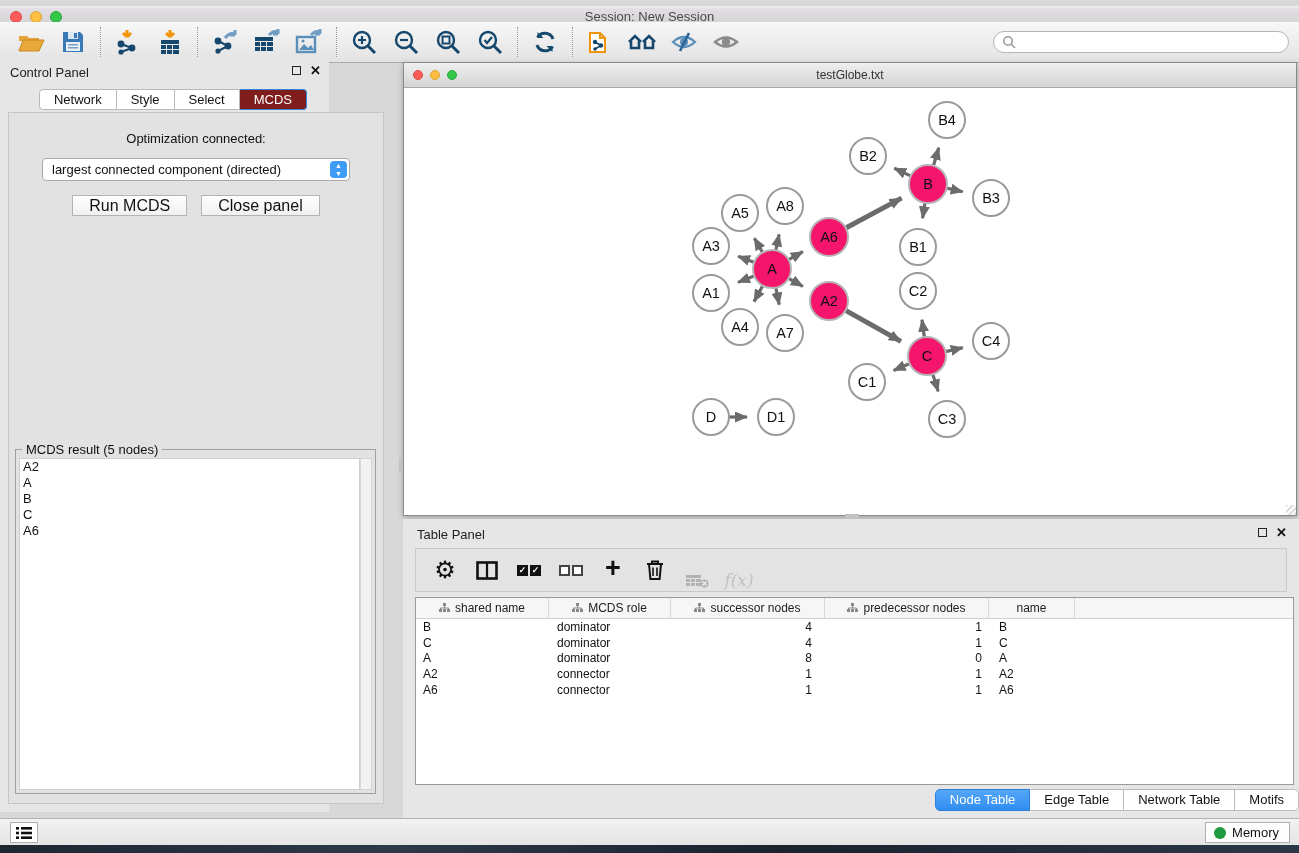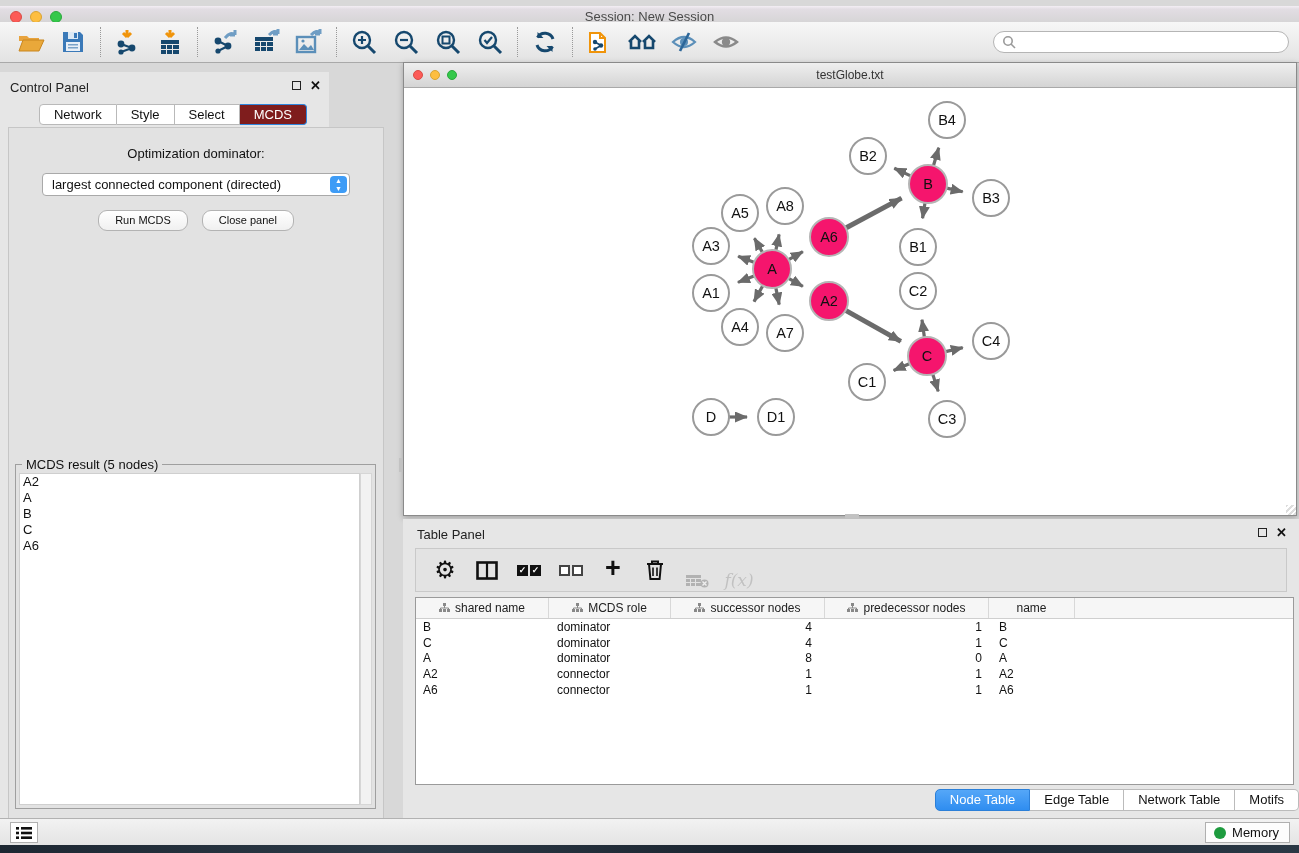--- a/index.html
+++ b/index.html
@@ -20,41 +20,41 @@
   .toolbar { position:absolute; left:0; top:22px; width:1299px; height:41px;
     background:linear-gradient(#f7f7f7,#e3e3e3); border-bottom:1px solid #a9a9a9;
     display:flex; align-items:center; padding:0 10px; }
   .tbtn { width:42px; height:34px; display:flex; align-items:center; justify-content:center; cursor:default; }
   .tb-sep { width:1px; height:30px; border-left:1px dotted #999; margin:0 6px; }
   .searchbox { margin-left:auto; width:296px; height:22px; background:#fff; border:1px solid #b5b5b5;
     border-radius:11px; display:flex; align-items:center; padding:0 8px; }
   .searchbox input { border:none; outline:none; flex:1; font-size:12px; font-family:"Liberation Sans",sans-serif; background:transparent; }
 
   
-  .control-panel { position:absolute; left:0; top:72px; width:329px; height:755px; background:#e6e6e6; }
+  .control-panel { position:absolute; left:0; top:57px; width:329px; height:755px; background:#e6e6e6; }
   .panel-head { position:relative; height:28px; }
   .panel-head .ptitle { position:absolute; left:10px; top:8px; font-size:13px; color:#222; }
   .panel-head .pfloat { position:absolute; right:28px; top:9px; width:9px; height:9px; border:1.5px solid #222; }
   .panel-head .pclose { position:absolute; right:8px; top:6px; font-size:13px; font-weight:bold; color:#111; }
   .cp-tabs { position:absolute; left:0; top:32px; width:100%; display:flex; justify-content:center; }
   .cp-tab { height:21px; line-height:19px; padding:0 14px; font-size:13px; background:#fff;
     border:1px solid #b9b9b9; border-left:none; color:#111; }
   .cp-tab:first-child { border-left:1px solid #b9b9b9; border-radius:4px 0 0 4px;margin-left:17px; }
   .cp-tab:last-child { border-radius:0 4px 4px 0; }
   .cp-tab.active { background:#7f1d1d; border-color:#2f86dd; color:#fff; }
   .cp-body { position:absolute; left:8px; top:55px; width:376px; height:692px; background:#e2e2e2;
     border:1px solid #c6c6c6; }
   .opt-label { margin-top:18px; text-align:center; font-size:13px; color:#111; }
   .selectbox { position:relative; margin:12px auto 0 auto; width:308px; height:23px; background:#fff;
     border:1px solid #a9a9a9; border-radius:4px; font-size:13px; line-height:21px; padding-left:9px; color:#111; }
   .selectbox .stepper { position:absolute; right:2px; top:2px; width:17px; height:17px; background:#3e9cf6;
     border-radius:4px; color:#fff; font-size:7px; line-height:8px; text-align:center; padding-top:1px; }
   .btn-row { margin-top:14px; display:flex; justify-content:center; gap:14px; }
-  .mac-btn { height:21px; padding:0 16px; font-size:11px; line-height:19px; color:#111;
-    background:linear-gradient(#ffffff,#f0f0f0); border:1px solid #b3b3b3; border-radius:9px; }
+  .mac-btn { height:21px; padding:0 16px; font-size:16px; line-height:19px; color:#111;
+    background:linear-gradient(#ffffff,#f0f0f0); border:1px solid #b3b3b3; border-radius:0; }
   .groupbox { position:absolute; left:6px; top:336px; width:361px; height:345px; border:1px solid #9f9f9f; }
   .groupbox .gb-label { position:absolute; left:6px; top:-8px; background:#e2e2e2; padding:0 4px; font-size:13px; color:#111; }
   .gb-list { position:absolute; left:3px; top:8px; right:15px; bottom:3px; background:#fff; border:1px solid #cfcfcf; }
   .gb-scroll { position:absolute; top:8px; right:3px; width:12px; bottom:3px; background:#f2f2f2; border:1px solid #d6d6d6; }
   .gb-item { font-size:13px; line-height:16px; padding-left:3px; color:#111; }
 
   
   .net-window { position:absolute; left:403px; top:62px; width:894px; height:454px; background:#fff;
     border:1px solid #8a8a8a; box-shadow:0 2px 6px rgba(0,0,0,.25); }
   .net-titlebar { position:relative; height:25px; background:linear-gradient(#efefef,#d4d4d4); border-bottom:1px solid #a9a9a9; }
@@ -279,21 +279,21 @@
       <span class="pfloat"></span>
       <span class="pclose">✕</span>
     </div>
     <div class="cp-tabs">
       <span class="cp-tab">Network</span>
       <span class="cp-tab">Style</span>
       <span class="cp-tab">Select</span>
       <span class="cp-tab active">MCDS</span>
     </div>
     <div class="cp-body">
-      <div class="opt-label">Optimization dominator:</div>
+      <div class="opt-label">Optimization connected:</div>
       <div class="selectbox">
         <span>largest connected component (directed)</span>
         <span class="stepper">▲<br>▼</span>
       </div>
       <div class="btn-row">
         <button class="mac-btn">Run MCDS</button>
         <button class="mac-btn">Close panel</button>
       </div>
       <div class="groupbox">
         <span class="gb-label">MCDS result (5 nodes)</span>

